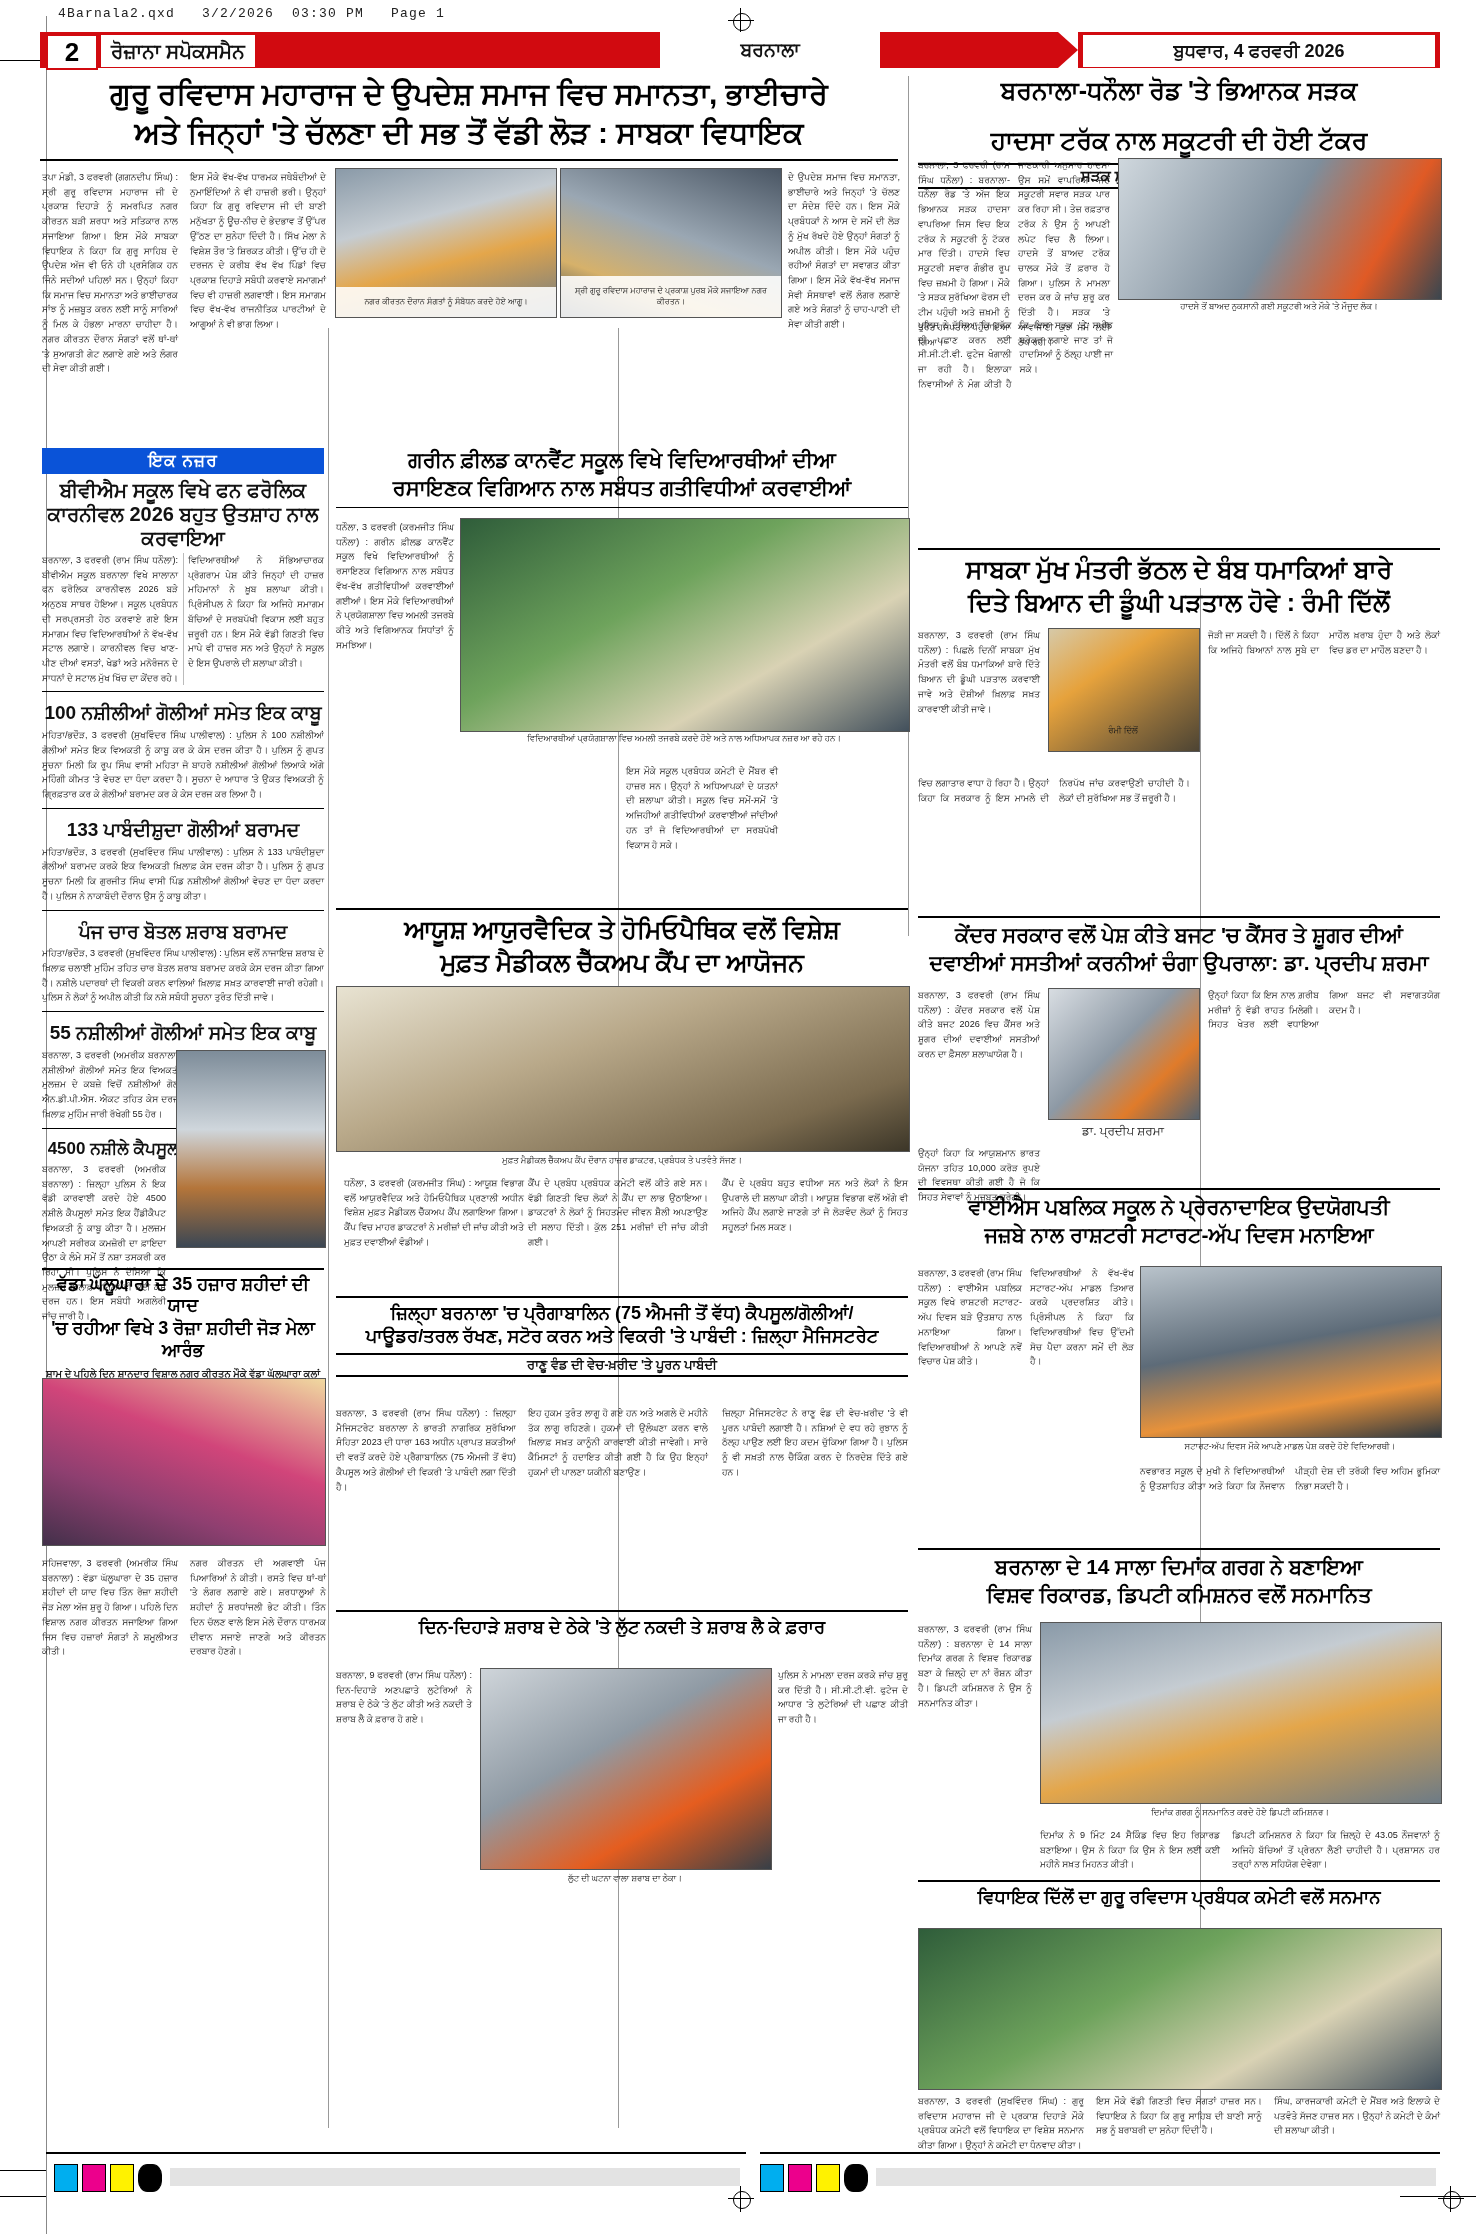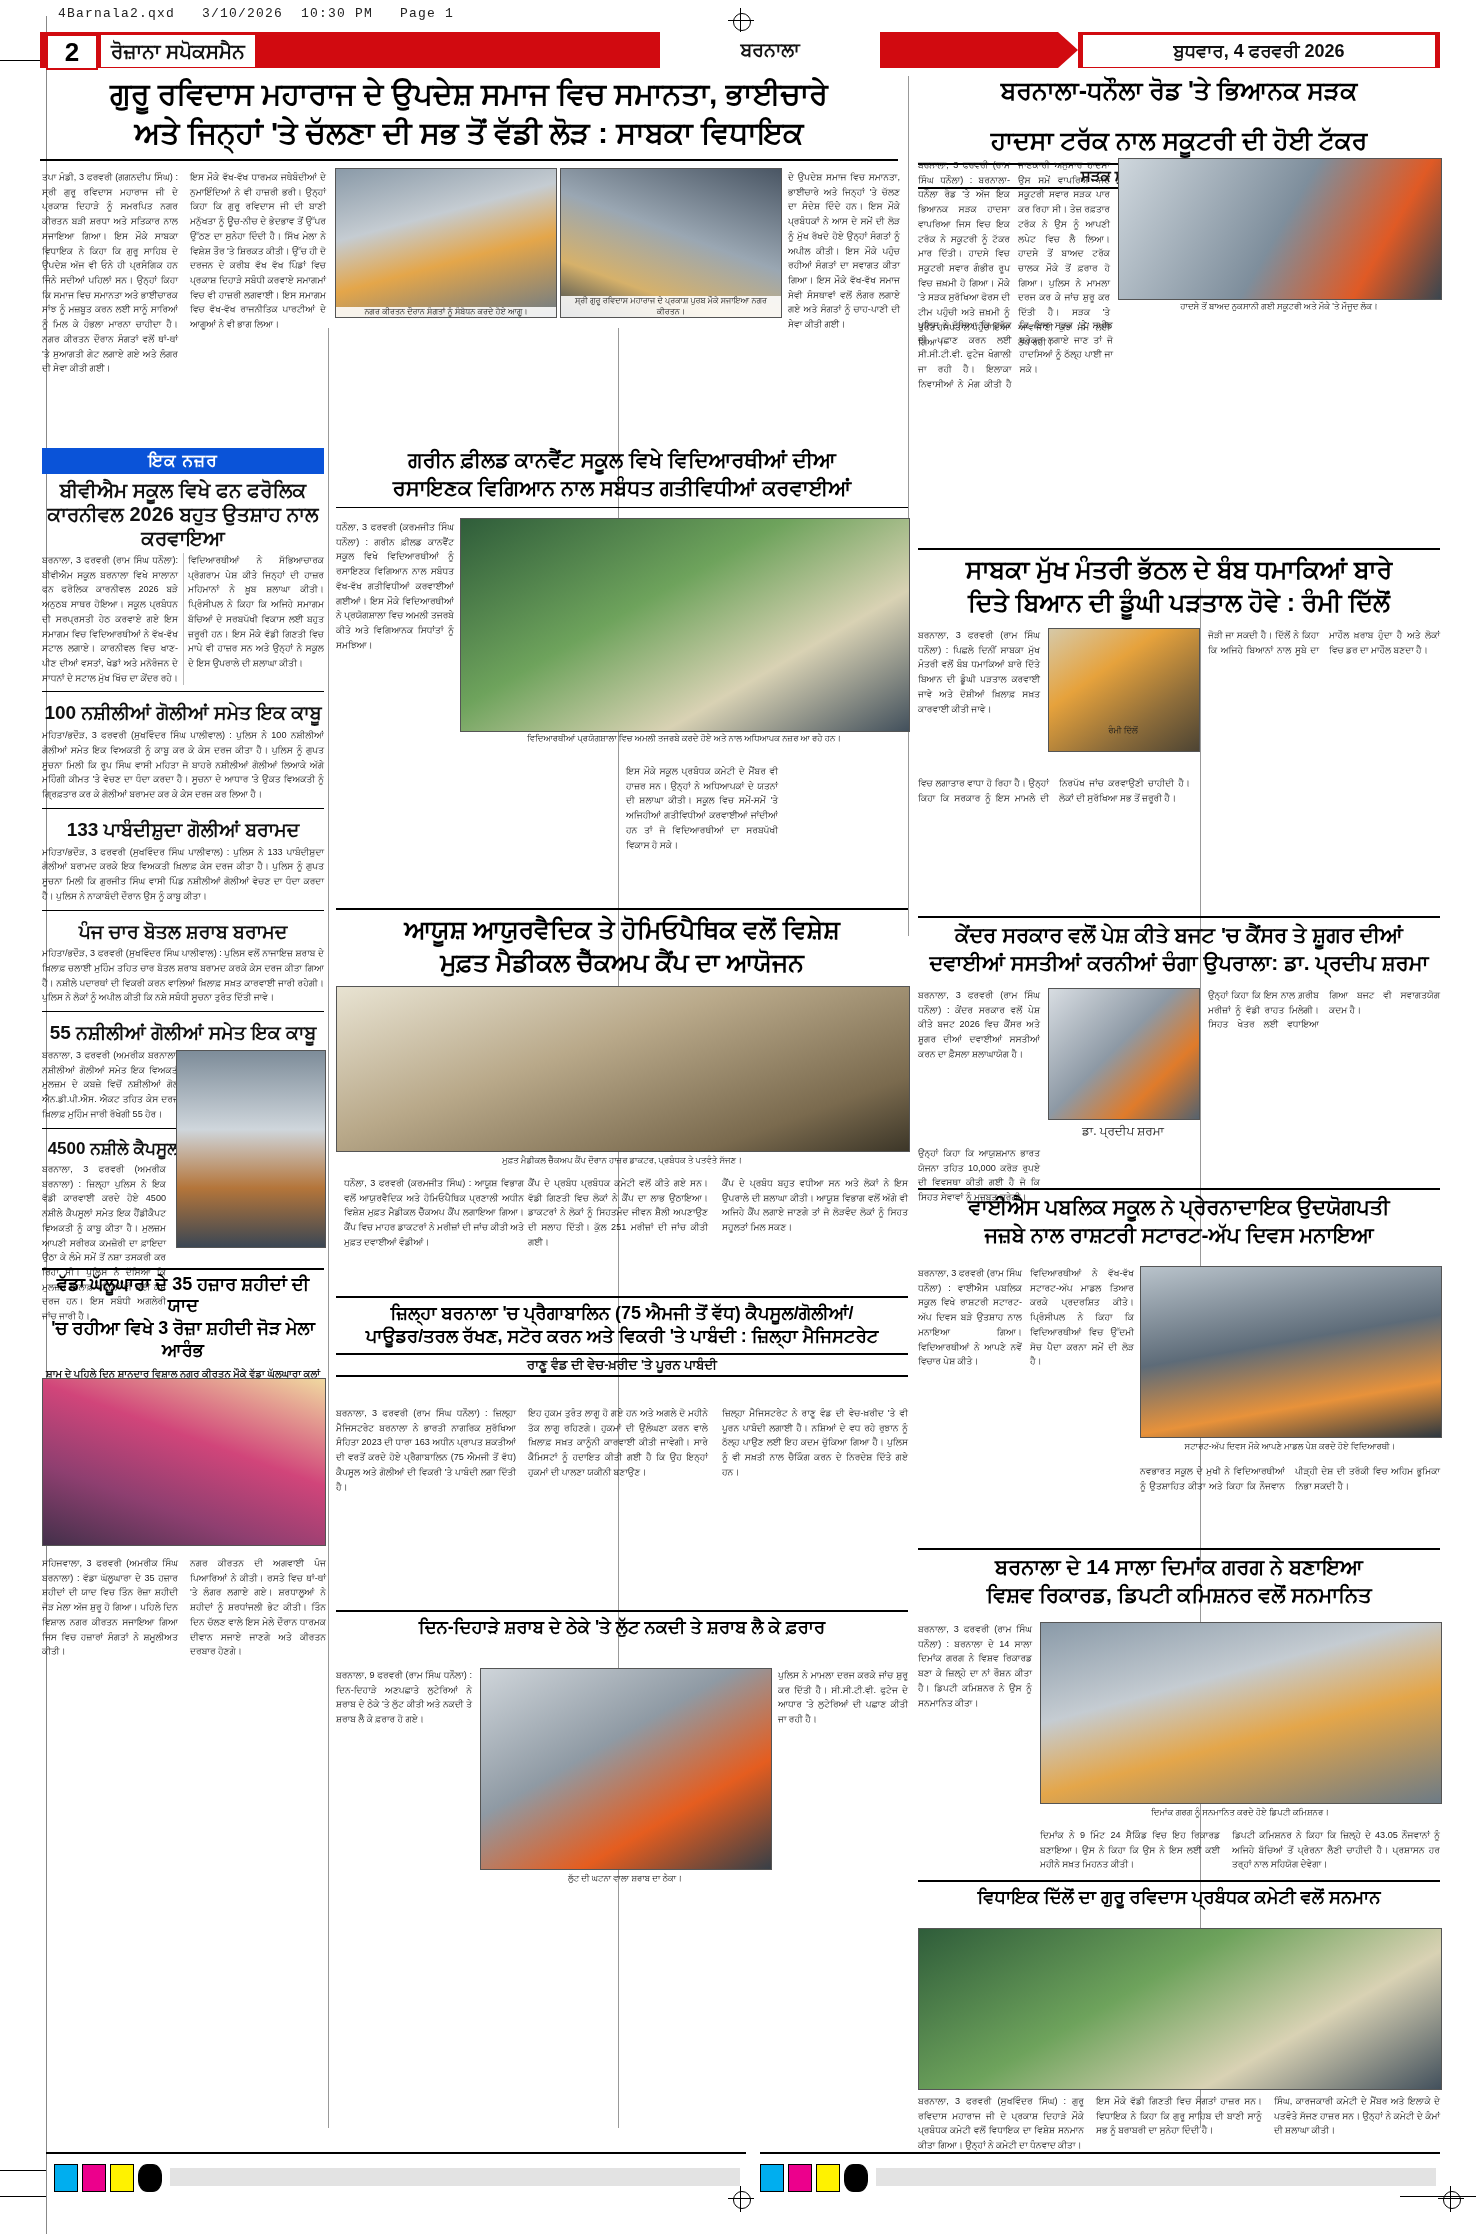--- a/index.html
+++ b/index.html
@@ -73,21 +73,21 @@
 
   .rule{background:#000;height:1px;width:100%;}
   .rule-thick{background:#000;height:2px;width:100%;}
 
   .col-sep{position:absolute;width:1px;background:#999;}
 
   
   .photo{position:absolute;border:1px solid #555;overflow:hidden;background:#cfd4d8;}
   .photo .cap{
     position:absolute;left:0;right:0;bottom:0;background:rgba(255,255,255,.88);
-    font-size:8px;line-height:1.3;padding:0 3px;color:#111;text-align:center;
+    font-size:8px;line-height:1.3;padding:10px 3px;color:#111;text-align:center;
   }
 
   
   .region{position:absolute;}
 
   .boxhdr-blue{
     background:#0a53d8;color:#fff;font-weight:bold;font-size:17px;
     text-align:center;padding:3px 0;letter-spacing:1px;
   }
   .brief-hl{
@@ -122,21 +122,21 @@
   .cmyk .y{background:#fff200;}
   .cmyk .k{background:#000;border-radius:40%;}
   .greybar{position:absolute;height:18px;background:#e3e3e3;}
   .botline{position:absolute;background:#000;height:2px;}
 </style>
 </head>
 <body>
 
 <div class="page">
 
-  <div class="slug">4Barnala2.qxd   3/10/2026  10:30 PM   Page 1</div>
+  <div class="slug">4Barnala2.qxd   3/2/2026  03:30 PM   Page 1</div>
 
   <div class="crop v" style="left:46px;top:16px;height:2200px;background:#888;"></div>
   <div class="crop h" style="left:0;top:60px;width:46px;background:#000;"></div>
   <div class="crop h" style="left:0;top:2170px;width:46px;background:#000;"></div>
 
   <div class="regmark" style="left:728px;top:8px;">
     <div class="regcirc"></div>
   </div>
   <div class="regmark" style="left:728px;top:2186px;">
     <div class="regcirc"></div>

